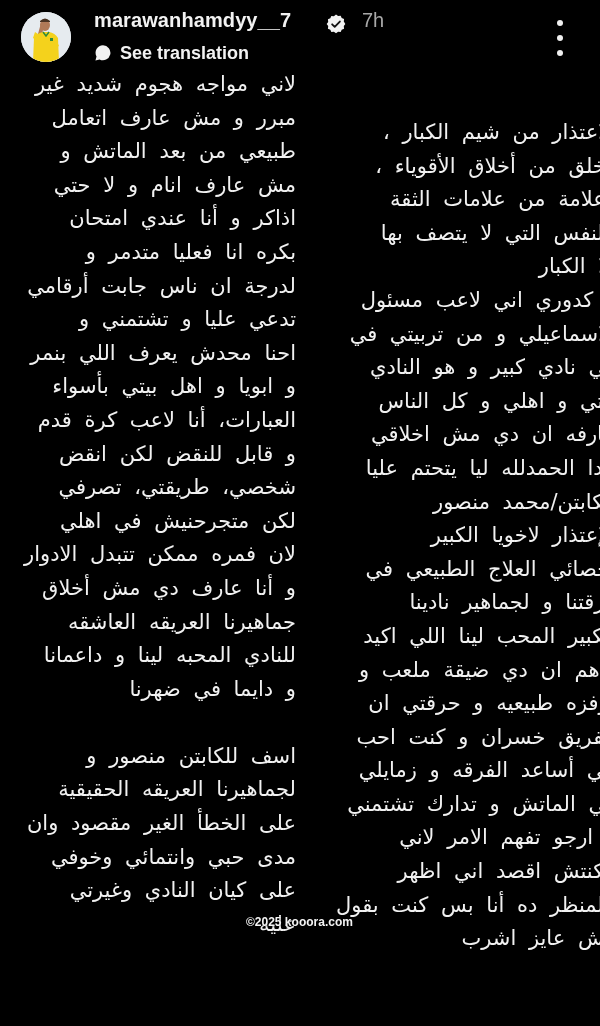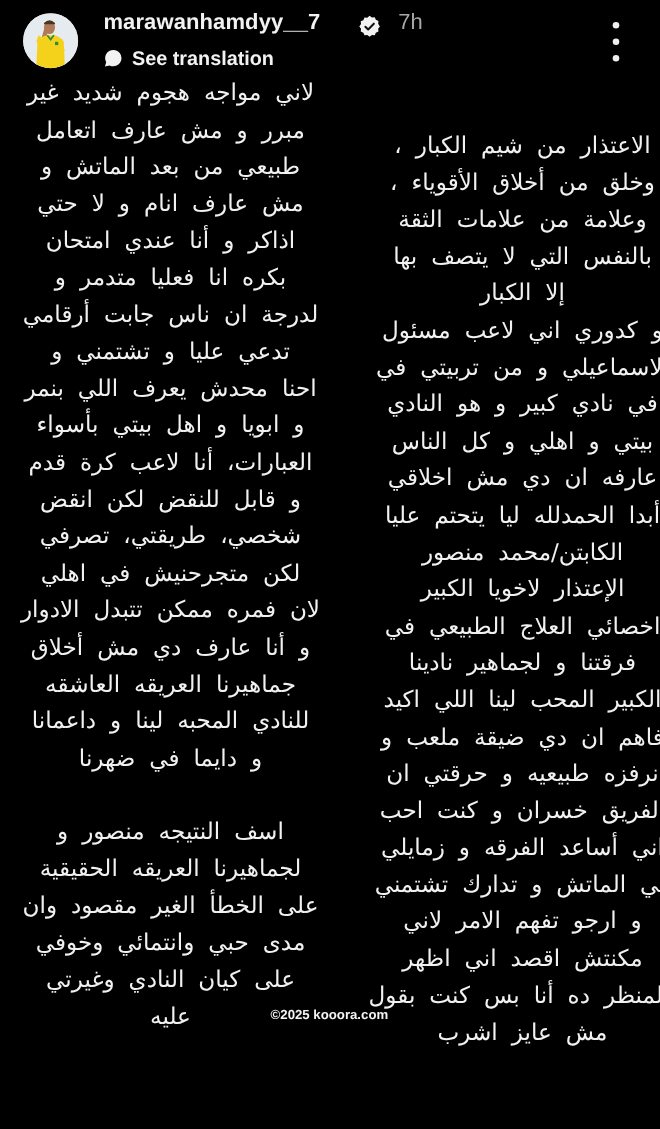--- a/index.html
+++ b/index.html
@@ -103,20 +103,21 @@
       text-align: center;
       font-family: "DejaVu Sans", sans-serif;
       font-size: 21px;
       color: #f1f1f1;
       word-spacing: 6px;
     }
     .col .line {
       height: 33.6px;
       line-height: 33.6px;
       white-space: nowrap;
+      text-align: right;
     }
     .col .gap {
       height: 33.6px;
     }
     .col-left {
       left: 14px;
       top: 68px;
       width: 282px;
     }
     .col-right {
@@ -196,21 +197,21 @@
   <div class="line">العبارات، أنا لاعب كرة قدم</div>
   <div class="line">و قابل للنقض لكن انقض</div>
   <div class="line">شخصي، طريقتي، تصرفي</div>
   <div class="line">لكن متجرحنيش في اهلي</div>
   <div class="line">لان فمره ممكن تتبدل الادوار</div>
   <div class="line">و أنا عارف دي مش أخلاق</div>
   <div class="line">جماهيرنا العريقه العاشقه</div>
   <div class="line">للنادي المحبه لينا و داعمانا</div>
   <div class="line">و دايما في ضهرنا</div>
   <div class="gap"></div>
-  <div class="line">اسف النتيجه منصور و</div>
+  <div class="line">اسف للكابتن منصور و</div>
   <div class="line">لجماهيرنا العريقه الحقيقية</div>
   <div class="line">على الخطأ الغير مقصود وان</div>
   <div class="line">مدى حبي وانتمائي وخوفي</div>
   <div class="line">على كيان النادي وغيرتي</div>
   <div class="line">عليه</div>
 </div>
 
 <div class="col col-right">
   <div class="line">الاعتذار من شيم الكبار ،</div>
   <div class="line">وخلق من أخلاق الأقوياء ،</div>

